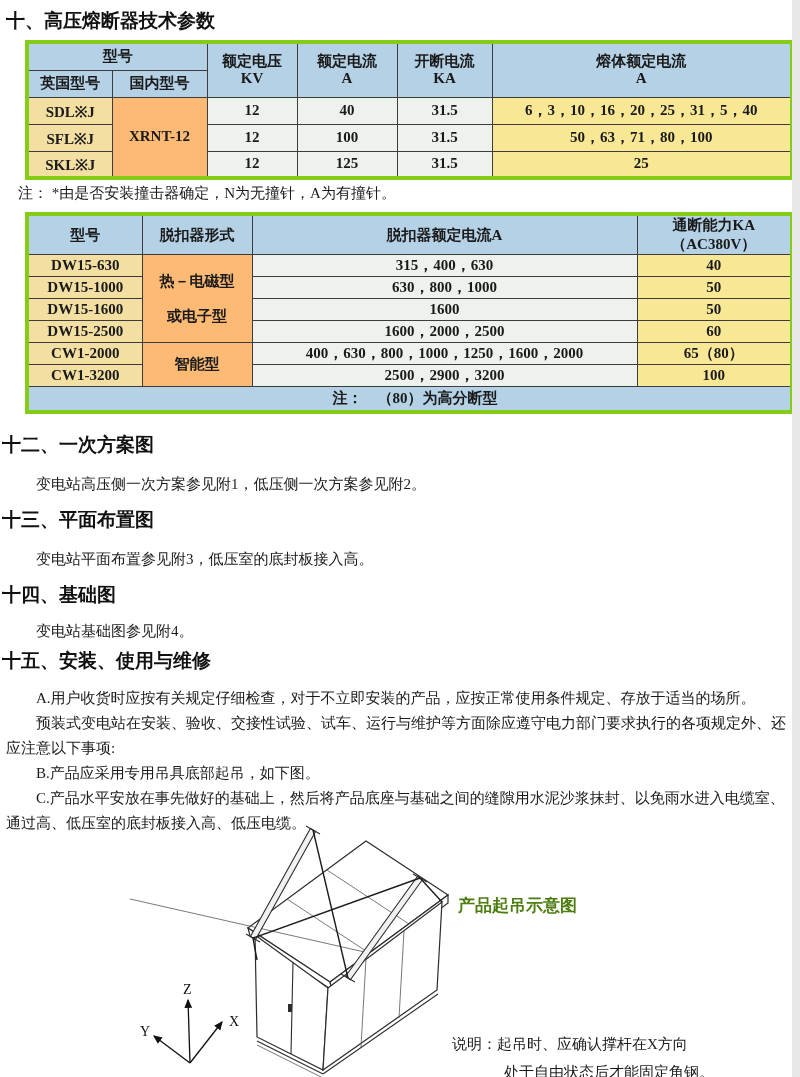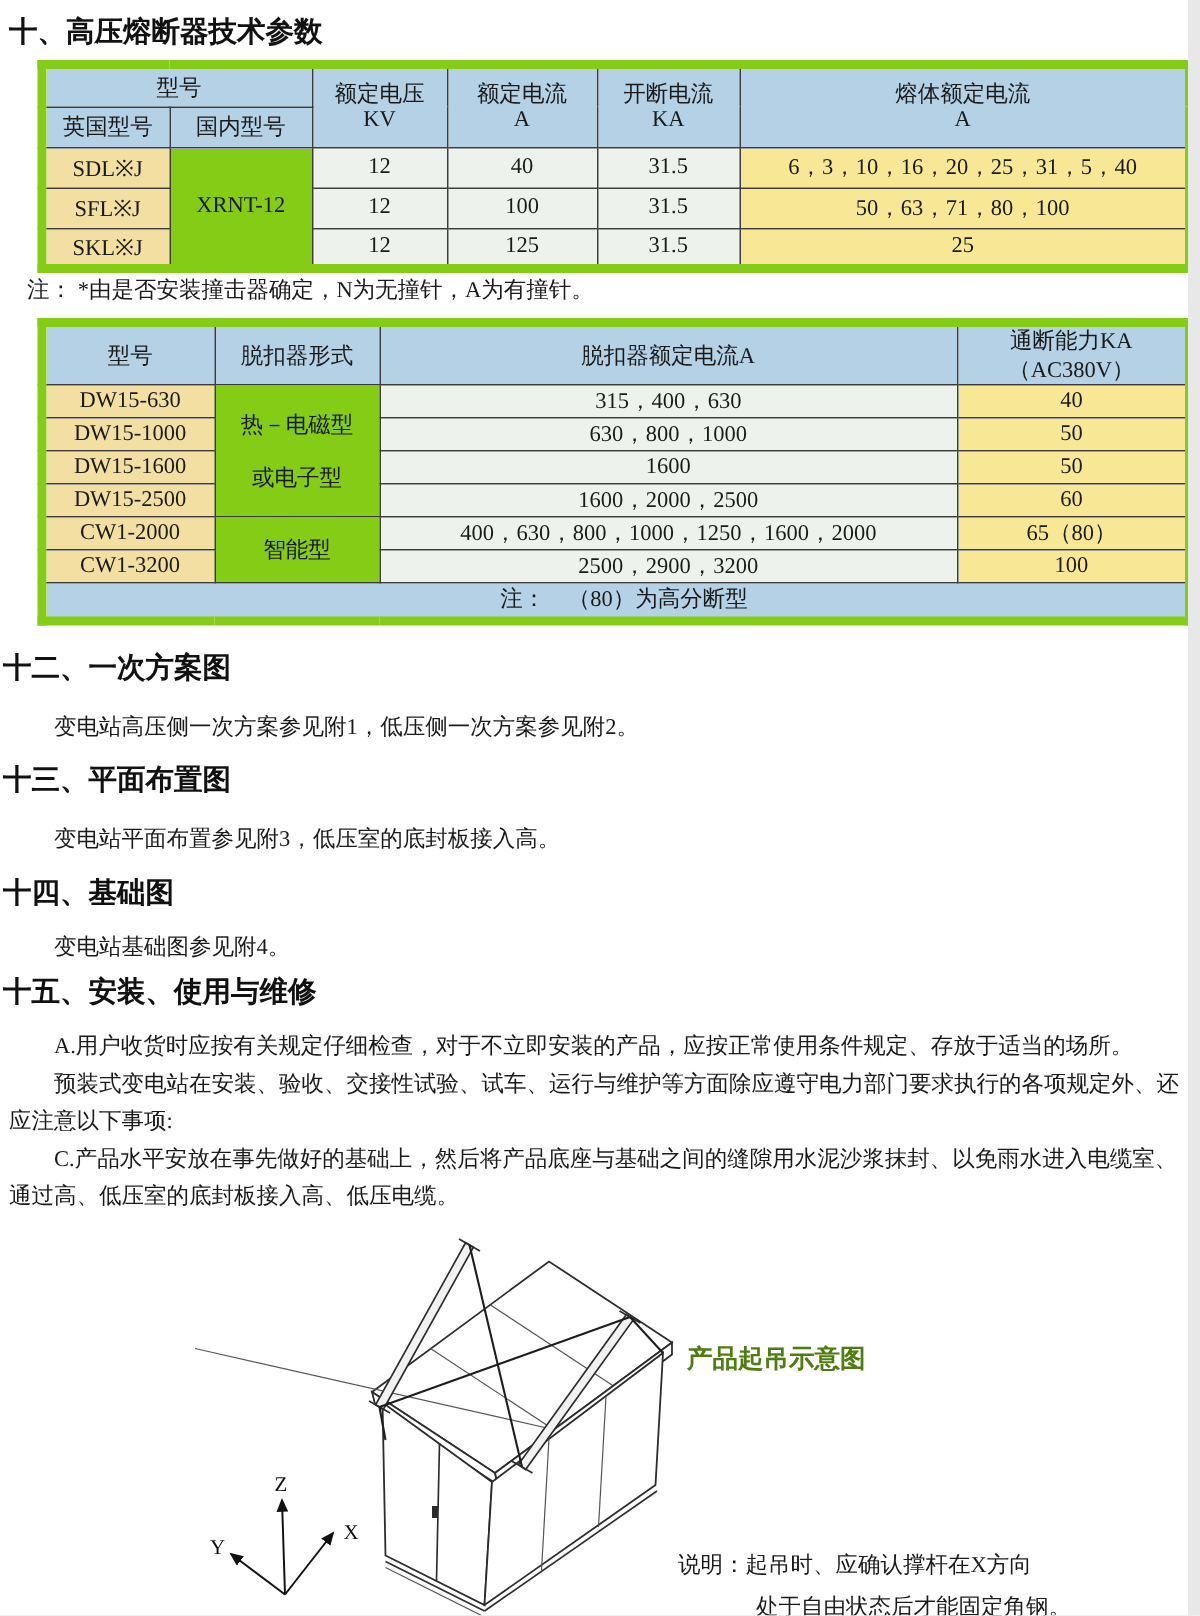--- a/index.html
+++ b/index.html
@@ -4,24 +4,24 @@
 <style>
   html,body{margin:0;padding:0;background:#e8e8e8;}
   #page{position:relative;width:792px;height:1077px;background:#ffffff;overflow:hidden;
         font-family:"Liberation Serif","DejaVu Serif",serif;color:#1a1a1a;}
   .hd{position:absolute;font-family:"Liberation Sans","DejaVu Sans",sans-serif;
       font-weight:bold;font-size:19px;color:#111;white-space:nowrap;}
   .para{position:absolute;font-size:15px;color:#1a1a1a;white-space:nowrap;}
   table{border-collapse:collapse;table-layout:fixed;position:absolute;}
   td{border:1px solid #3c3c3c;text-align:center;vertical-align:middle;
      font-size:15px;padding:0 3px;overflow:hidden;}
-  .t-outer{border:6px solid #84cc16;}
+  .t-outer{border:4px solid #84cc16;font-weight:bold;}
   .blue{background:#b4d1e6;}
   .tan{background:#f3dfa2;}
-  .pink{background:#84cc16;}
+  .pink{background:#fdba74;}
   .lt{background:#eef2ec;}
   .yel{background:#f8e896;}
   .unit{line-height:17px;}
   .body15{position:absolute;font-size:15px;line-height:25px;color:#1a1a1a;}
   .body15 p{margin:0;text-indent:2em;}
   .figlabel{position:absolute;font-family:"Liberation Sans","DejaVu Sans",sans-serif;
             font-weight:bold;font-size:17px;color:#4d7c0f;white-space:nowrap;}
   .figcap{position:absolute;font-size:15px;line-height:28px;color:#1a1a1a;white-space:nowrap;}
   .figcap .l2{margin-left:52px;}
   svg{position:absolute;}
@@ -161,20 +161,21 @@
   <div class="hd" style="left:2px;top:507px;">十三、平面布置图</div>
   <div class="para" style="left:36px;top:550px;">变电站平面布置参见附3，低压室的底封板接入高。</div>
 
   <div class="hd" style="left:2px;top:582px;">十四、基础图</div>
   <div class="para" style="left:36px;top:622px;">变电站基础图参见附4。</div>
 
   <div class="hd" style="left:2px;top:648px;">十五、安装、使用与维修</div>
   <div class="body15" style="left:6px;top:686px;width:788px;">
     <p>A.用户收货时应按有关规定仔细检查，对于不立即安装的产品，应按正常使用条件规定、存放于适当的场所。</p>
     <p>预装式变电站在安装、验收、交接性试验、试车、运行与维护等方面除应遵守电力部门要求执行的各项规定外、还应注意以下事项:</p>
+    <p>B.产品应采用专用吊具底部起吊，如下图。</p>
     <p>C.产品水平安放在事先做好的基础上，然后将产品底座与基础之间的缝隙用水泥沙浆抹封、以免雨水进入电缆室、通过高、低压室的底封板接入高、低压电缆。</p>
   </div>
 
   <svg style="left:130px;top:820px;" width="340" height="257" viewBox="0 0 340 257">
     <g>
 
       <polygon class="face" points="118,108 236,21 318,75 200,162"></polygon>
 
       <line class="lnthin" x1="157,79" y1="79" x2="239" y2="133"></line>
       <line class="lnthin" x1="157" y1="79" x2="239" y2="133"></line>

